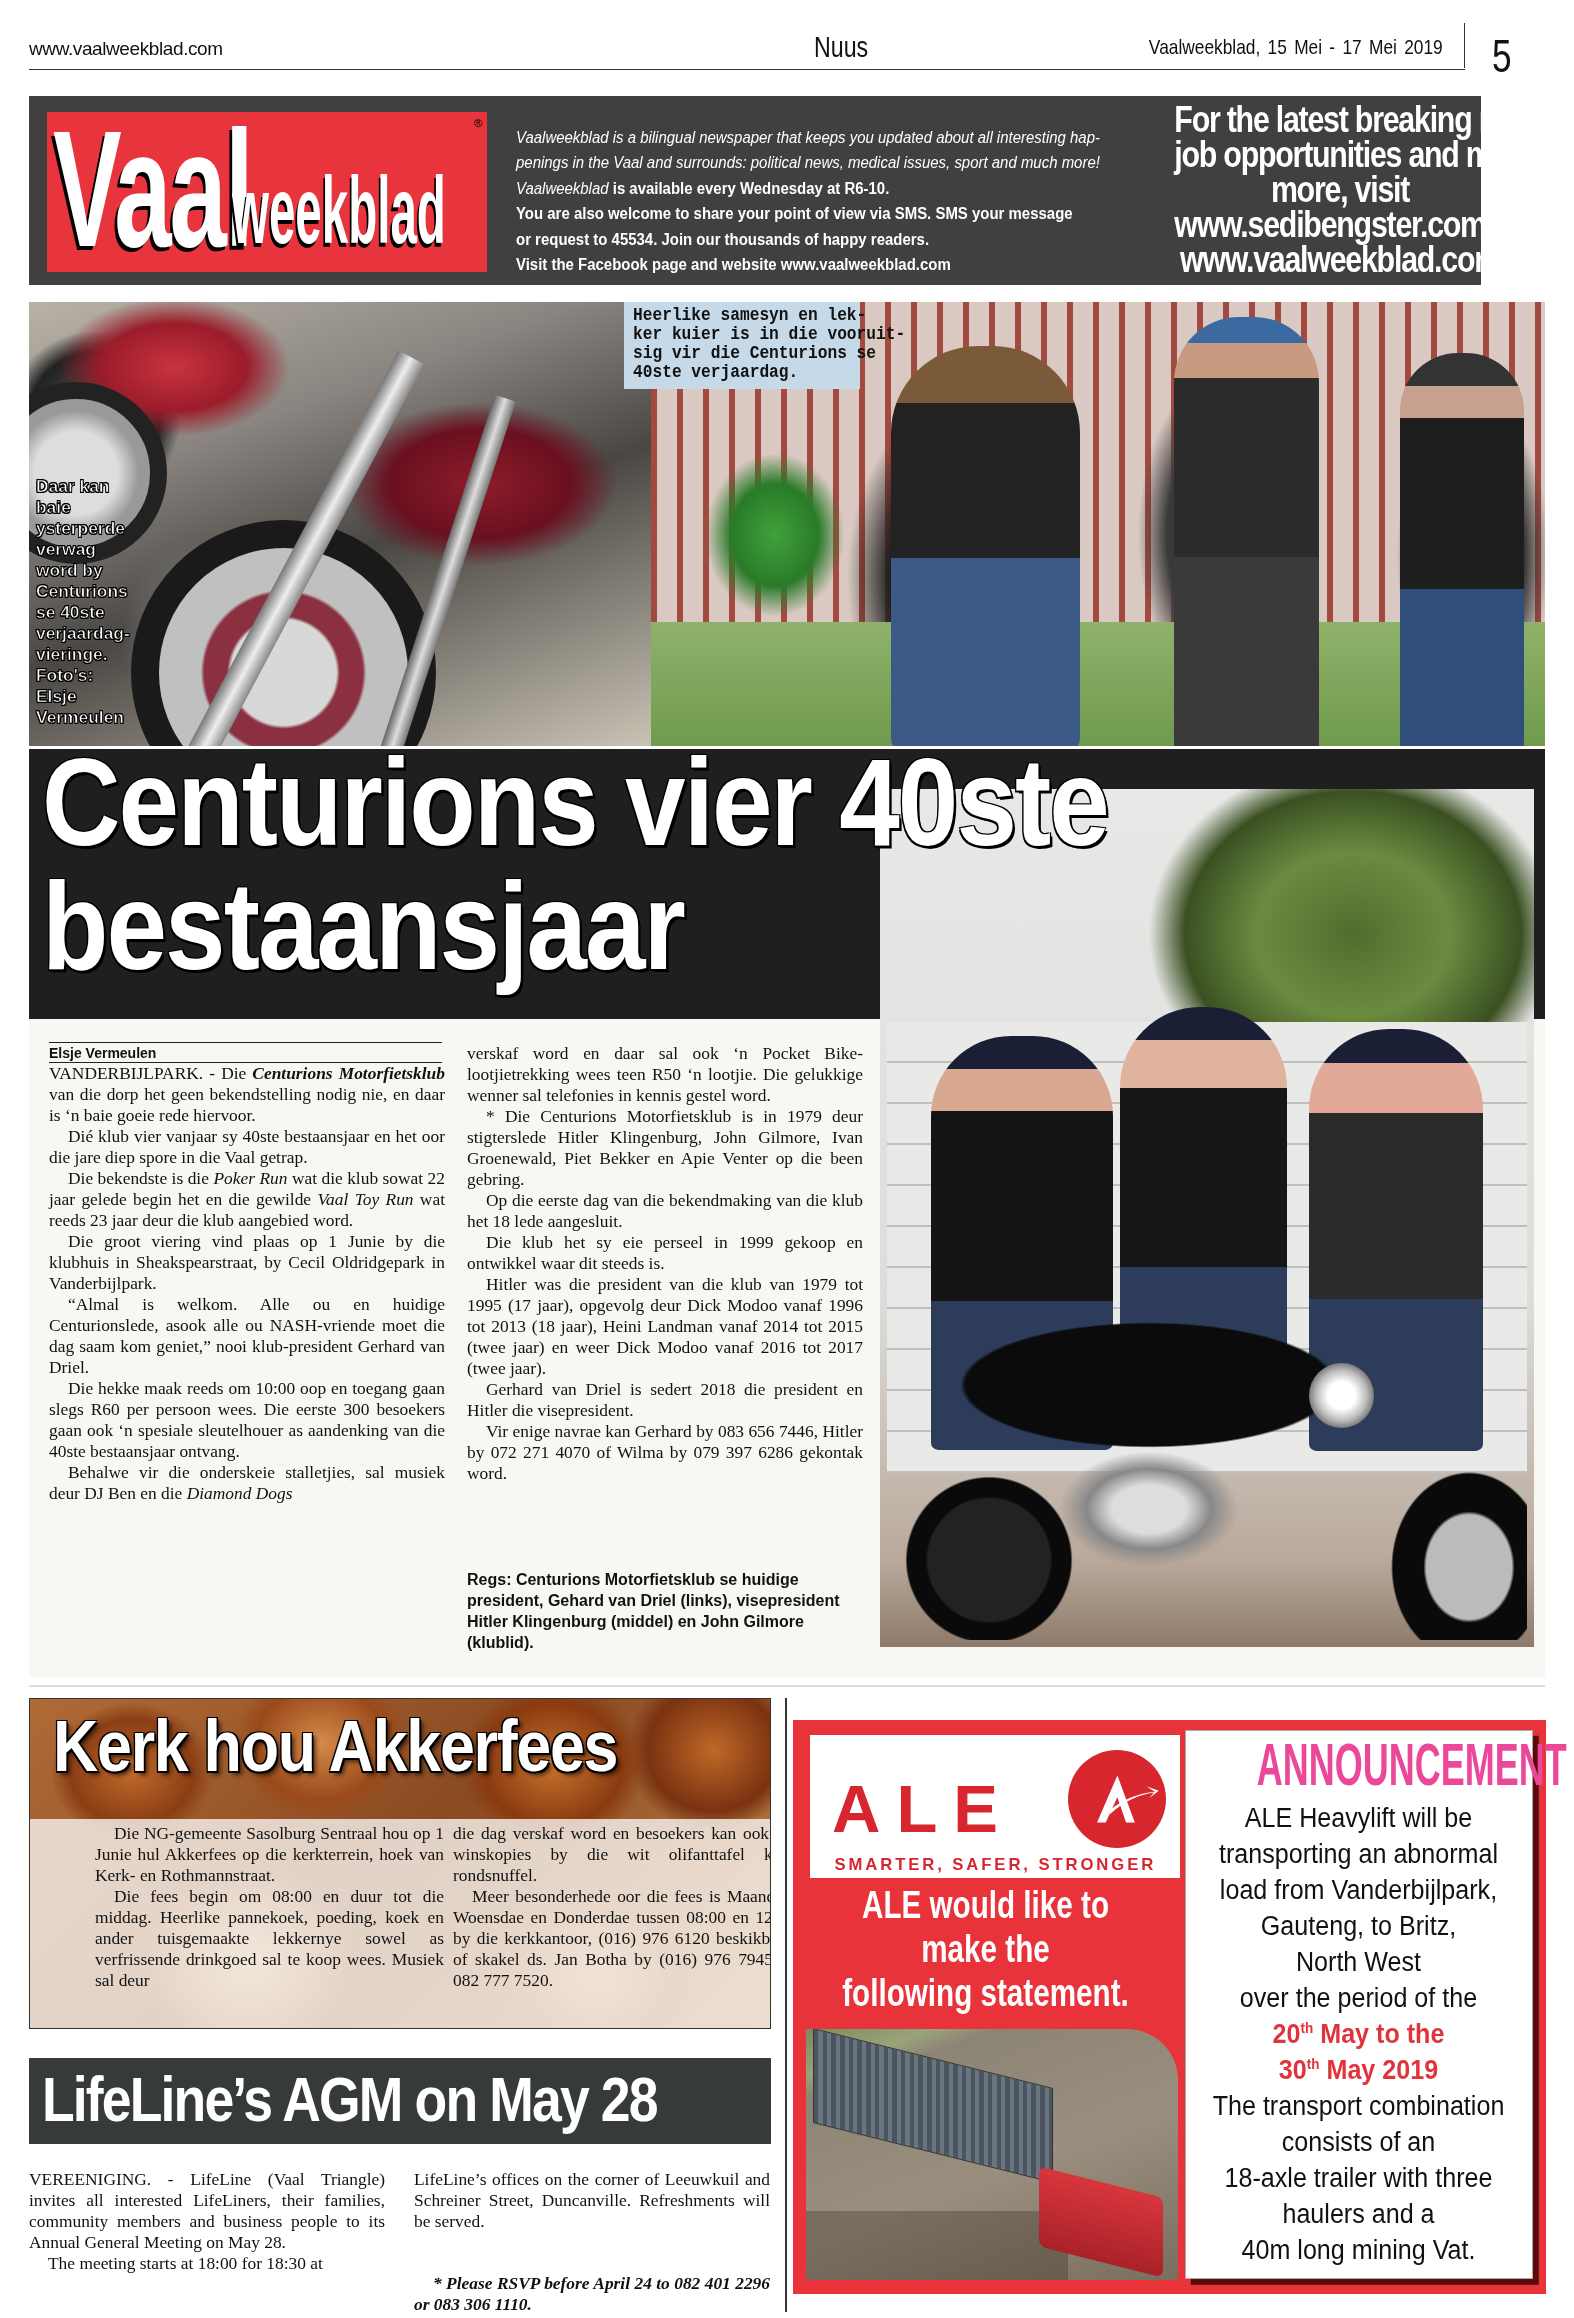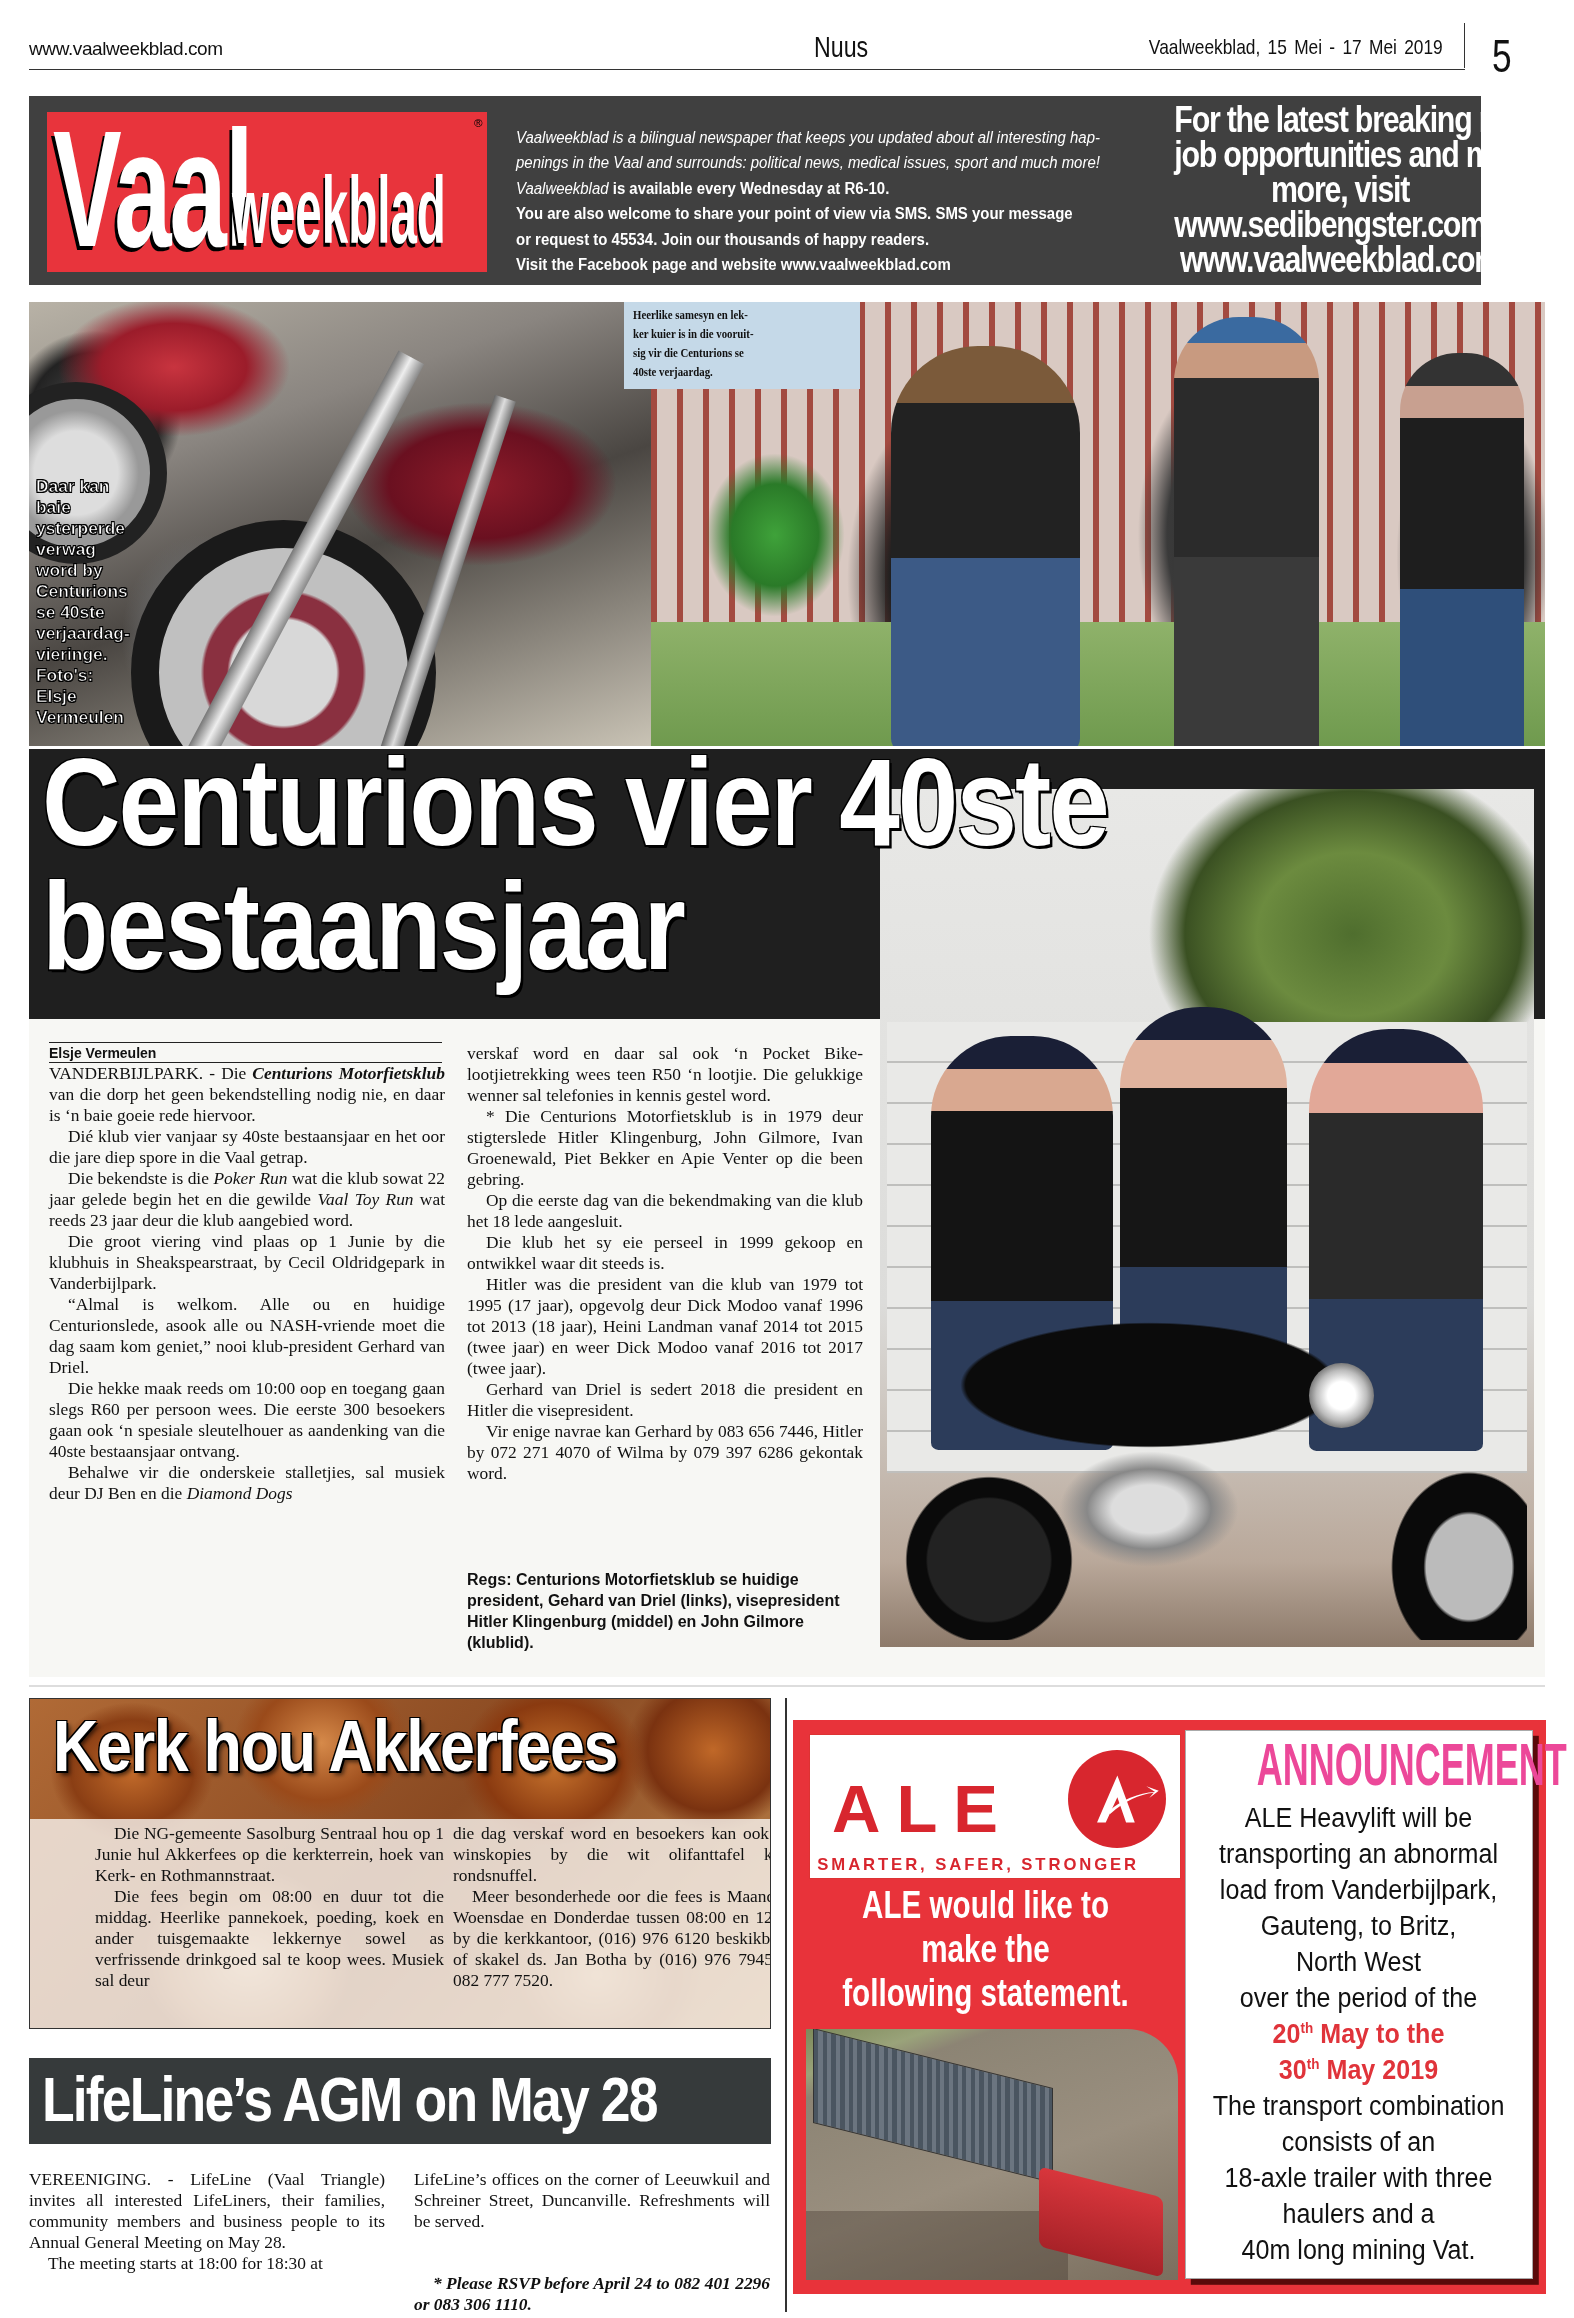--- a/index.html
+++ b/index.html
@@ -47,21 +47,21 @@
       radial-gradient(ellipse 116px 218px at 574px 233px, #2a2a2a 0, #3a3a3a 50%, transparent 75%),
       radial-gradient(ellipse 102px 211px at 822px 254px, #222 0, #333 50%, transparent 75%),
       radial-gradient(ellipse 145px 233px at 305px 276px, #3a4660 0, #1f1f1f 45%, transparent 75%),
       radial-gradient(ellipse 87px 102px at 124px 233px, #3fa23a 0, #2a7a28 50%, transparent 80%),
       repeating-linear-gradient(90deg, #a34a40 0 5.8px, #d9c9c2 5.8px 26px),
       linear-gradient(180deg, #6a8a5a 0%, #9bb07a 70%, #7fa05a 100%); }
   .photo-right .grass { position: absolute; left: 0; bottom: 0; width: 100%; height: 124px; background: linear-gradient(180deg, #8fb26a, #6f9a4e); }
   .photo-right .person1 { position: absolute; left: 240px; top: 44px; width: 189px; height: 407px; border-radius: 87px 87px 14.5px 14.5px; background: linear-gradient(180deg, #7b5a3a 0 14%, #222 14% 52%, #3c5a86 52%); }
   .photo-right .person2 { position: absolute; left: 523px; top: 14.5px; width: 145px; height: 436px; border-radius: 65px 65px 7.3px 7.3px; background: linear-gradient(180deg, #3a6aa0 0 6%, #c89a80 6% 14%, #2b2b2b 14% 55%, #3a3a3a 55%); }
   .photo-right .person3 { position: absolute; left: 749px; top: 51px; width: 124px; height: 407px; border-radius: 58px 58px 7.3px 7.3px; background: linear-gradient(180deg, #333 0 8%, #c8a090 8% 16%, #1e1e1e 16% 58%, #2f4f7a 58%); }
-  .caption-right { position: absolute; left: 624px; top: 302px; width: 236px; height: 87px; background: #c5d9e8; padding: 4.4px 8.7px; font-family: Liberation Serif, serif; font-weight: 700; font-size: 12px; line-height: 19px; color: #111; }
+  .caption-right { position: absolute; left: 624px; top: 302px; width: 236px; height: 87px; background: #c5d9e8; padding: 4.4px 8.7px; font-family: Liberation Mono, monospace; font-weight: 700; font-size: 18px; line-height: 19px; color: #111; }
   .caption-right span { display: block; white-space: nowrap; transform: scaleX(0.9); transform-origin: left; }
 
   
   .headband { position: absolute; left: 29px; top: 749px; width: 1516px; height: 270px; background: #1f1f1f; }
   .headline { position: absolute; left: 42px; top: 740px; font-family: "Liberation Sans", sans-serif; font-weight: 700; font-size: 125px; line-height: 124px; color: #fff; letter-spacing: -2.2px; text-shadow: 2.9px 2.9px 0 #000, -1.5px -1.5px 0 #000, 1.5px -1.5px 0 #000, -1.5px 1.5px 0 #000; z-index: 3; }
   .headline span { display: block; white-space: nowrap; transform: scaleX(0.87); transform-origin: left; }
   .lead-photo { position: absolute; left: 880px; top: 789px; width: 654px; height: 858px; overflow: hidden; z-index: 2;
     background:
       radial-gradient(ellipse 240px 204px at 473px 145px, #4f6e2e 0, #6c8b3f 40%, #3a5022 70%, transparent 85%),
       linear-gradient(180deg, #e8e8e6 0%, #dcdcda 60%, #b9a89a 90%, #8d7a6a 100%); }
@@ -114,21 +114,21 @@
   
   .sep-v { position: absolute; left: 785px; top: 1698px; width: 1.5px; height: 614px; background: #333; }
   .sep-h { position: absolute; left: 29px; top: 1685px; width: 1516px; height: 1.5px; background: #ddd; }
 
   
   .ad { position: absolute; left: 793px; top: 1720px; width: 753px; height: 574px; background: #e8333a; }
   .ad-logo { position: absolute; left: 809px; top: 1734px; width: 372px; height: 145px; background: #fff; border: 1.5px solid #d33; }
   .ad-logo .ale { position: absolute; left: 22px; top: 40px; font-family: "Liberation Sans", sans-serif; font-weight: 700; font-size: 67px; letter-spacing: 16px; color: #d8262e; line-height: 1; }
   .ad-logo .circle { position: absolute; left: 258px; top: 14.5px; width: 98px; height: 98px; border-radius: 50%; background: #d8262e; }
   .ad-logo .circle svg { position: absolute; left: 0; top: 0; }
-  .ad-logo .tagline { position: absolute; left: 7.3px; top: 120px; width: 356px; text-align: left; font-family: "Liberation Sans", sans-serif; font-weight: 700; font-size: 16.7px; letter-spacing: 2.9px; color: #d8262e; }
+  .ad-logo .tagline { position: absolute; left: 7.3px; top: 120px; width: 356px; text-align: center; font-family: "Liberation Sans", sans-serif; font-weight: 700; font-size: 16.7px; letter-spacing: 2.9px; color: #d8262e; }
   .ad-headline { position: absolute; left: 800px; top: 1883px; width: 371px; text-align: center; font-family: "Liberation Sans", sans-serif; font-weight: 700; font-size: 38px; line-height: 44px; color: #fff; }
   .ad-headline span { display: block; white-space: nowrap; transform: scaleX(0.78); }
   .ad-photo { position: absolute; left: 806px; top: 2029px; width: 372px; height: 251px; border-radius: 0 51px 0 0; overflow: hidden;
     background:
       linear-gradient(160deg, #7d8a5a 0%, #9aa37a 12%, #8c8474 18%, #9a8f7f 55%, #7a6e5e 100%); }
   .ad-photo .vat { position: absolute; left: 7.3px; top: 29px; width: 240px; height: 95px; background: repeating-linear-gradient(90deg, #4a5560 0 4.4px, #6b7580 4.4px 8.7px); transform: skewY(14deg); border: 1.5px solid #333; }
   .ad-photo .truck { position: absolute; left: 233px; top: 153px; width: 124px; height: 80px; background: linear-gradient(180deg, #d8363c, #a82228); border-radius: 7.3px; transform: skewY(14deg); }
   .ad-photo .shadow { position: absolute; left: 0; top: 182px; width: 262px; height: 73px; background: rgba(60,50,40,.35); }
   .ad-right { position: absolute; left: 1185px; top: 1730px; width: 348px; height: 549px; background: #fff; border: 1.5px solid #aaa; box-shadow: 5.8px 5.8px 0 #5a0a0a; }
   .ann-title { position: absolute; left: 1189px; top: 1736px; width: 339px; text-align: center; font-family: "Liberation Sans", sans-serif; font-weight: 700; font-size: 60px; line-height: 58px; color: #ec4899; }

